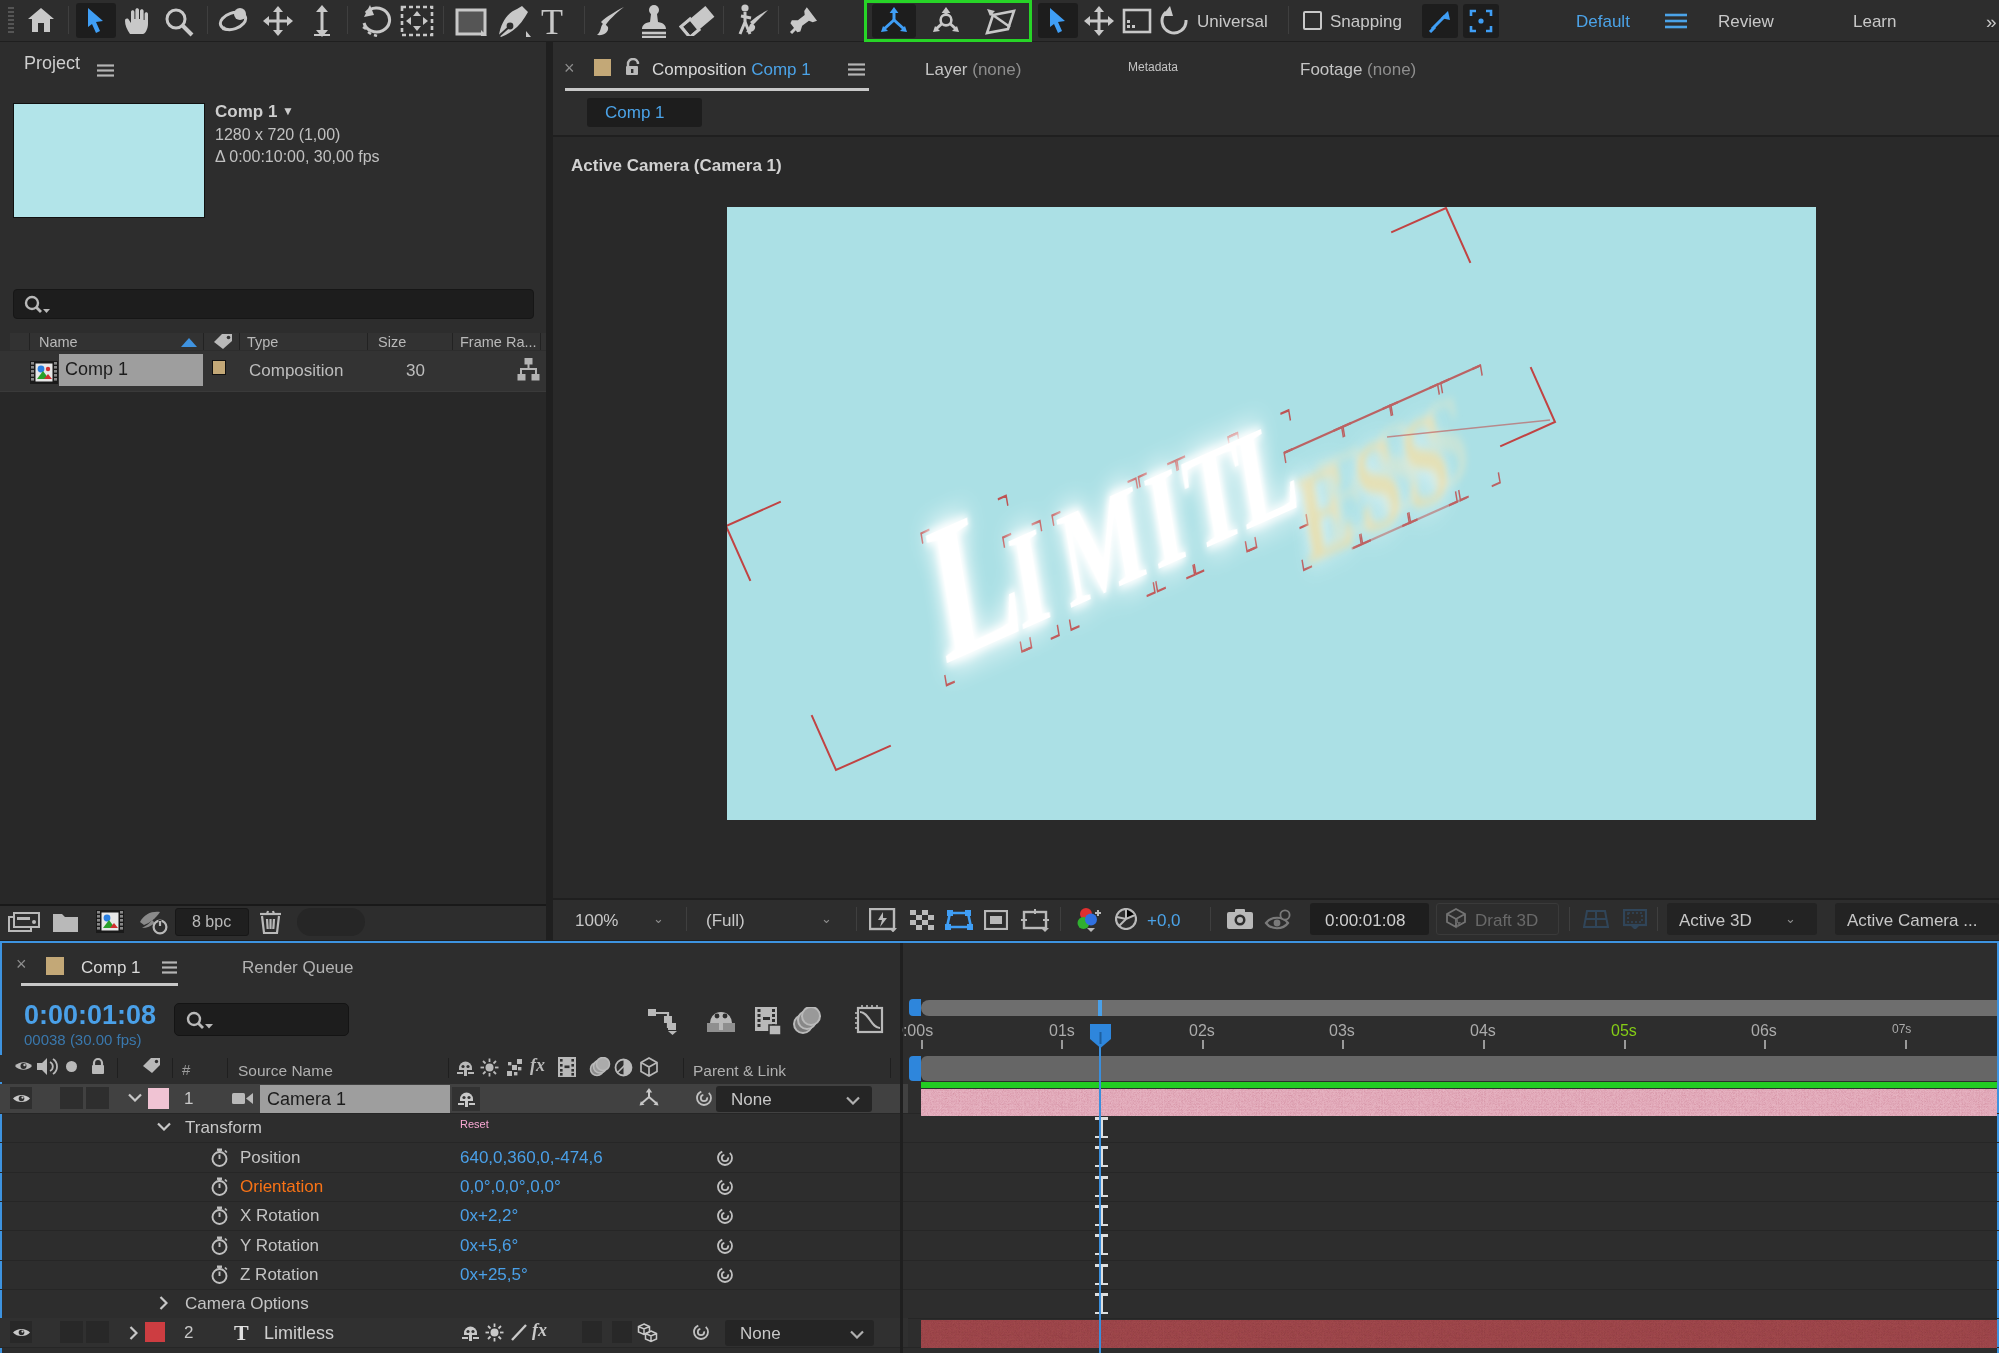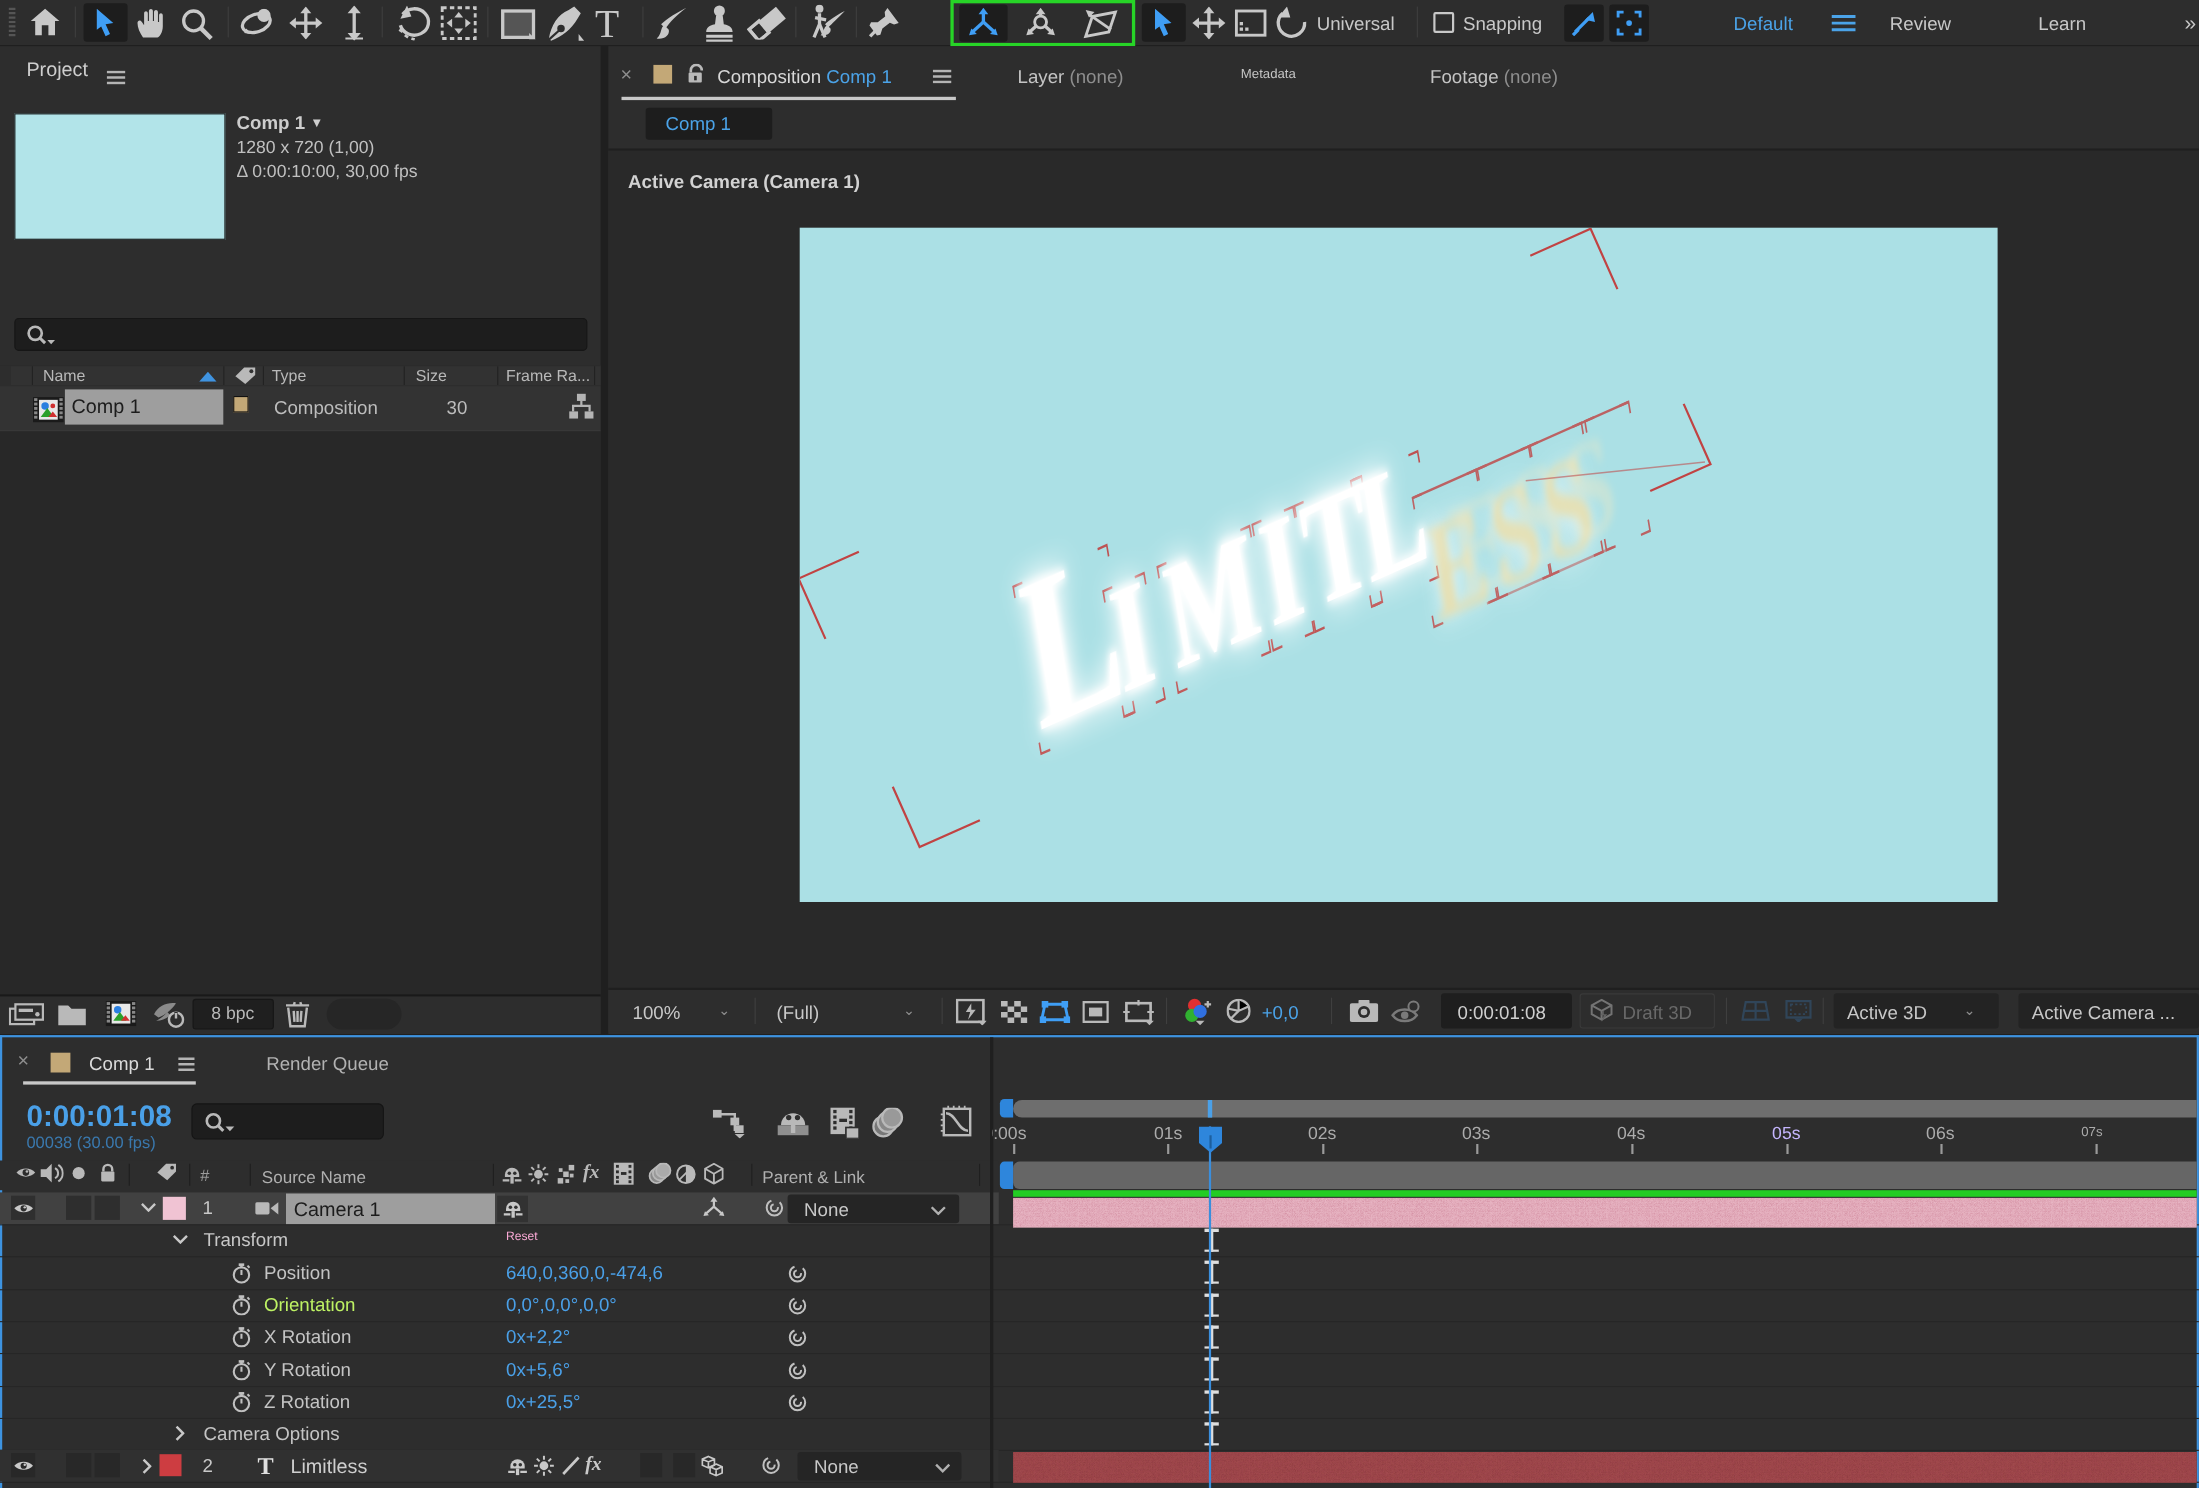--- a/index.html
+++ b/index.html
@@ -847,21 +847,21 @@
       <circle cx="9" cy="9" r="3.2" fill="none" stroke="#c0c0c0" stroke-width="1.8" stroke-dasharray="14 5"></circle>
     </svg>
 
   <svg class="stopw" style="left:210px;top:236px" width="19" height="19" viewBox="0 0 19 19">
       <circle cx="9.5" cy="11" r="7" fill="none" stroke="#c0c0c0" stroke-width="1.9"></circle>
       <rect x="7" y="0.5" width="5" height="2.4" fill="#c0c0c0"></rect>
       <rect x="8.4" y="2" width="2.2" height="3" fill="#c0c0c0"></rect>
       <line x1="9.5" y1="11" x2="9.5" y2="6.5" stroke="#c0c0c0" stroke-width="1.9"></line>
       <line x1="15" y1="2.5" x2="16.8" y2="4.5" stroke="#c0c0c0" stroke-width="1.8"></line>
     </svg>
-  <div class="abs" style="left:240px;top:236px;font-size:17px;color:#bef264">Orientation</div>
+  <div class="abs" style="left:240px;top:236px;font-size:17px;color:#f97316">Orientation</div>
   <div class="abs" style="left:460px;top:236px;font-size:17px;color:#4aa0e8">0,0°,0,0°,0,0°</div>
   <svg class="whip" style="left:716px;top:237px" width="18" height="18" viewBox="0 0 18 18">
       <circle cx="9" cy="9" r="7" fill="none" stroke="#c0c0c0" stroke-width="1.8" stroke-dasharray="30 8"></circle>
       <circle cx="9" cy="9" r="3.2" fill="none" stroke="#c0c0c0" stroke-width="1.8" stroke-dasharray="14 5"></circle>
     </svg>
 
   <svg class="stopw" style="left:210px;top:265px" width="19" height="19" viewBox="0 0 19 19">
       <circle cx="9.5" cy="11" r="7" fill="none" stroke="#c0c0c0" stroke-width="1.9"></circle>
       <rect x="7" y="0.5" width="5" height="2.4" fill="#c0c0c0"></rect>
       <rect x="8.4" y="2" width="2.2" height="3" fill="#c0c0c0"></rect>
@@ -970,21 +970,21 @@
   <div class="abs" style="left:921px;top:59px;width:1076px;height:16px;background:#6e6e6e;border-radius:8px 0 0 8px"></div>
   <div class="abs" style="left:909px;top:58px;width:12px;height:17px;background:#2e86dc;border-radius:4px 0 0 4px"></div>
   <div class="abs" style="left:1098px;top:59px;width:4px;height:16px;background:#4aa0e8"></div>
 
   <div class="abs" style="left:902px;top:75px;width:1095px;height:30px;overflow:hidden">
     <div class="abs" style="left:-8px;top:6px;font-size:16px;color:#ababab">0:00s</div>
     <div class="abs" style="left:147px;top:6px;font-size:16px;color:#ababab">01s</div>
     <div class="abs" style="left:287px;top:6px;font-size:16px;color:#ababab">02s</div>
     <div class="abs" style="left:427px;top:6px;font-size:16px;color:#ababab">03s</div>
     <div class="abs" style="left:568px;top:6px;font-size:16px;color:#ababab">04s</div>
-    <div class="abs" style="left:709px;top:6px;font-size:16px;color:#c4b5fd">05s</div>
+    <div class="abs" style="left:709px;top:6px;font-size:16px;color:#84cc16">05s</div>
     <div class="abs" style="left:849px;top:6px;font-size:16px;color:#ababab">06s</div>
     <div class="abs" style="left:990px;top:6px;font-size:12px;color:#ababab">07s</div>
   </div>
   <svg class="abs" style="left:908px;top:99px" width="1089" height="10">
       <g stroke="#9a9a9a" stroke-width="2">
         <line x1="14" y1="0" x2="14" y2="9"></line>
         <line x1="154" y1="0" x2="154" y2="9"></line>
         <line x1="295" y1="0" x2="295" y2="9"></line>
         <line x1="435" y1="0" x2="435" y2="9"></line>
         <line x1="576" y1="0" x2="576" y2="9"></line>

